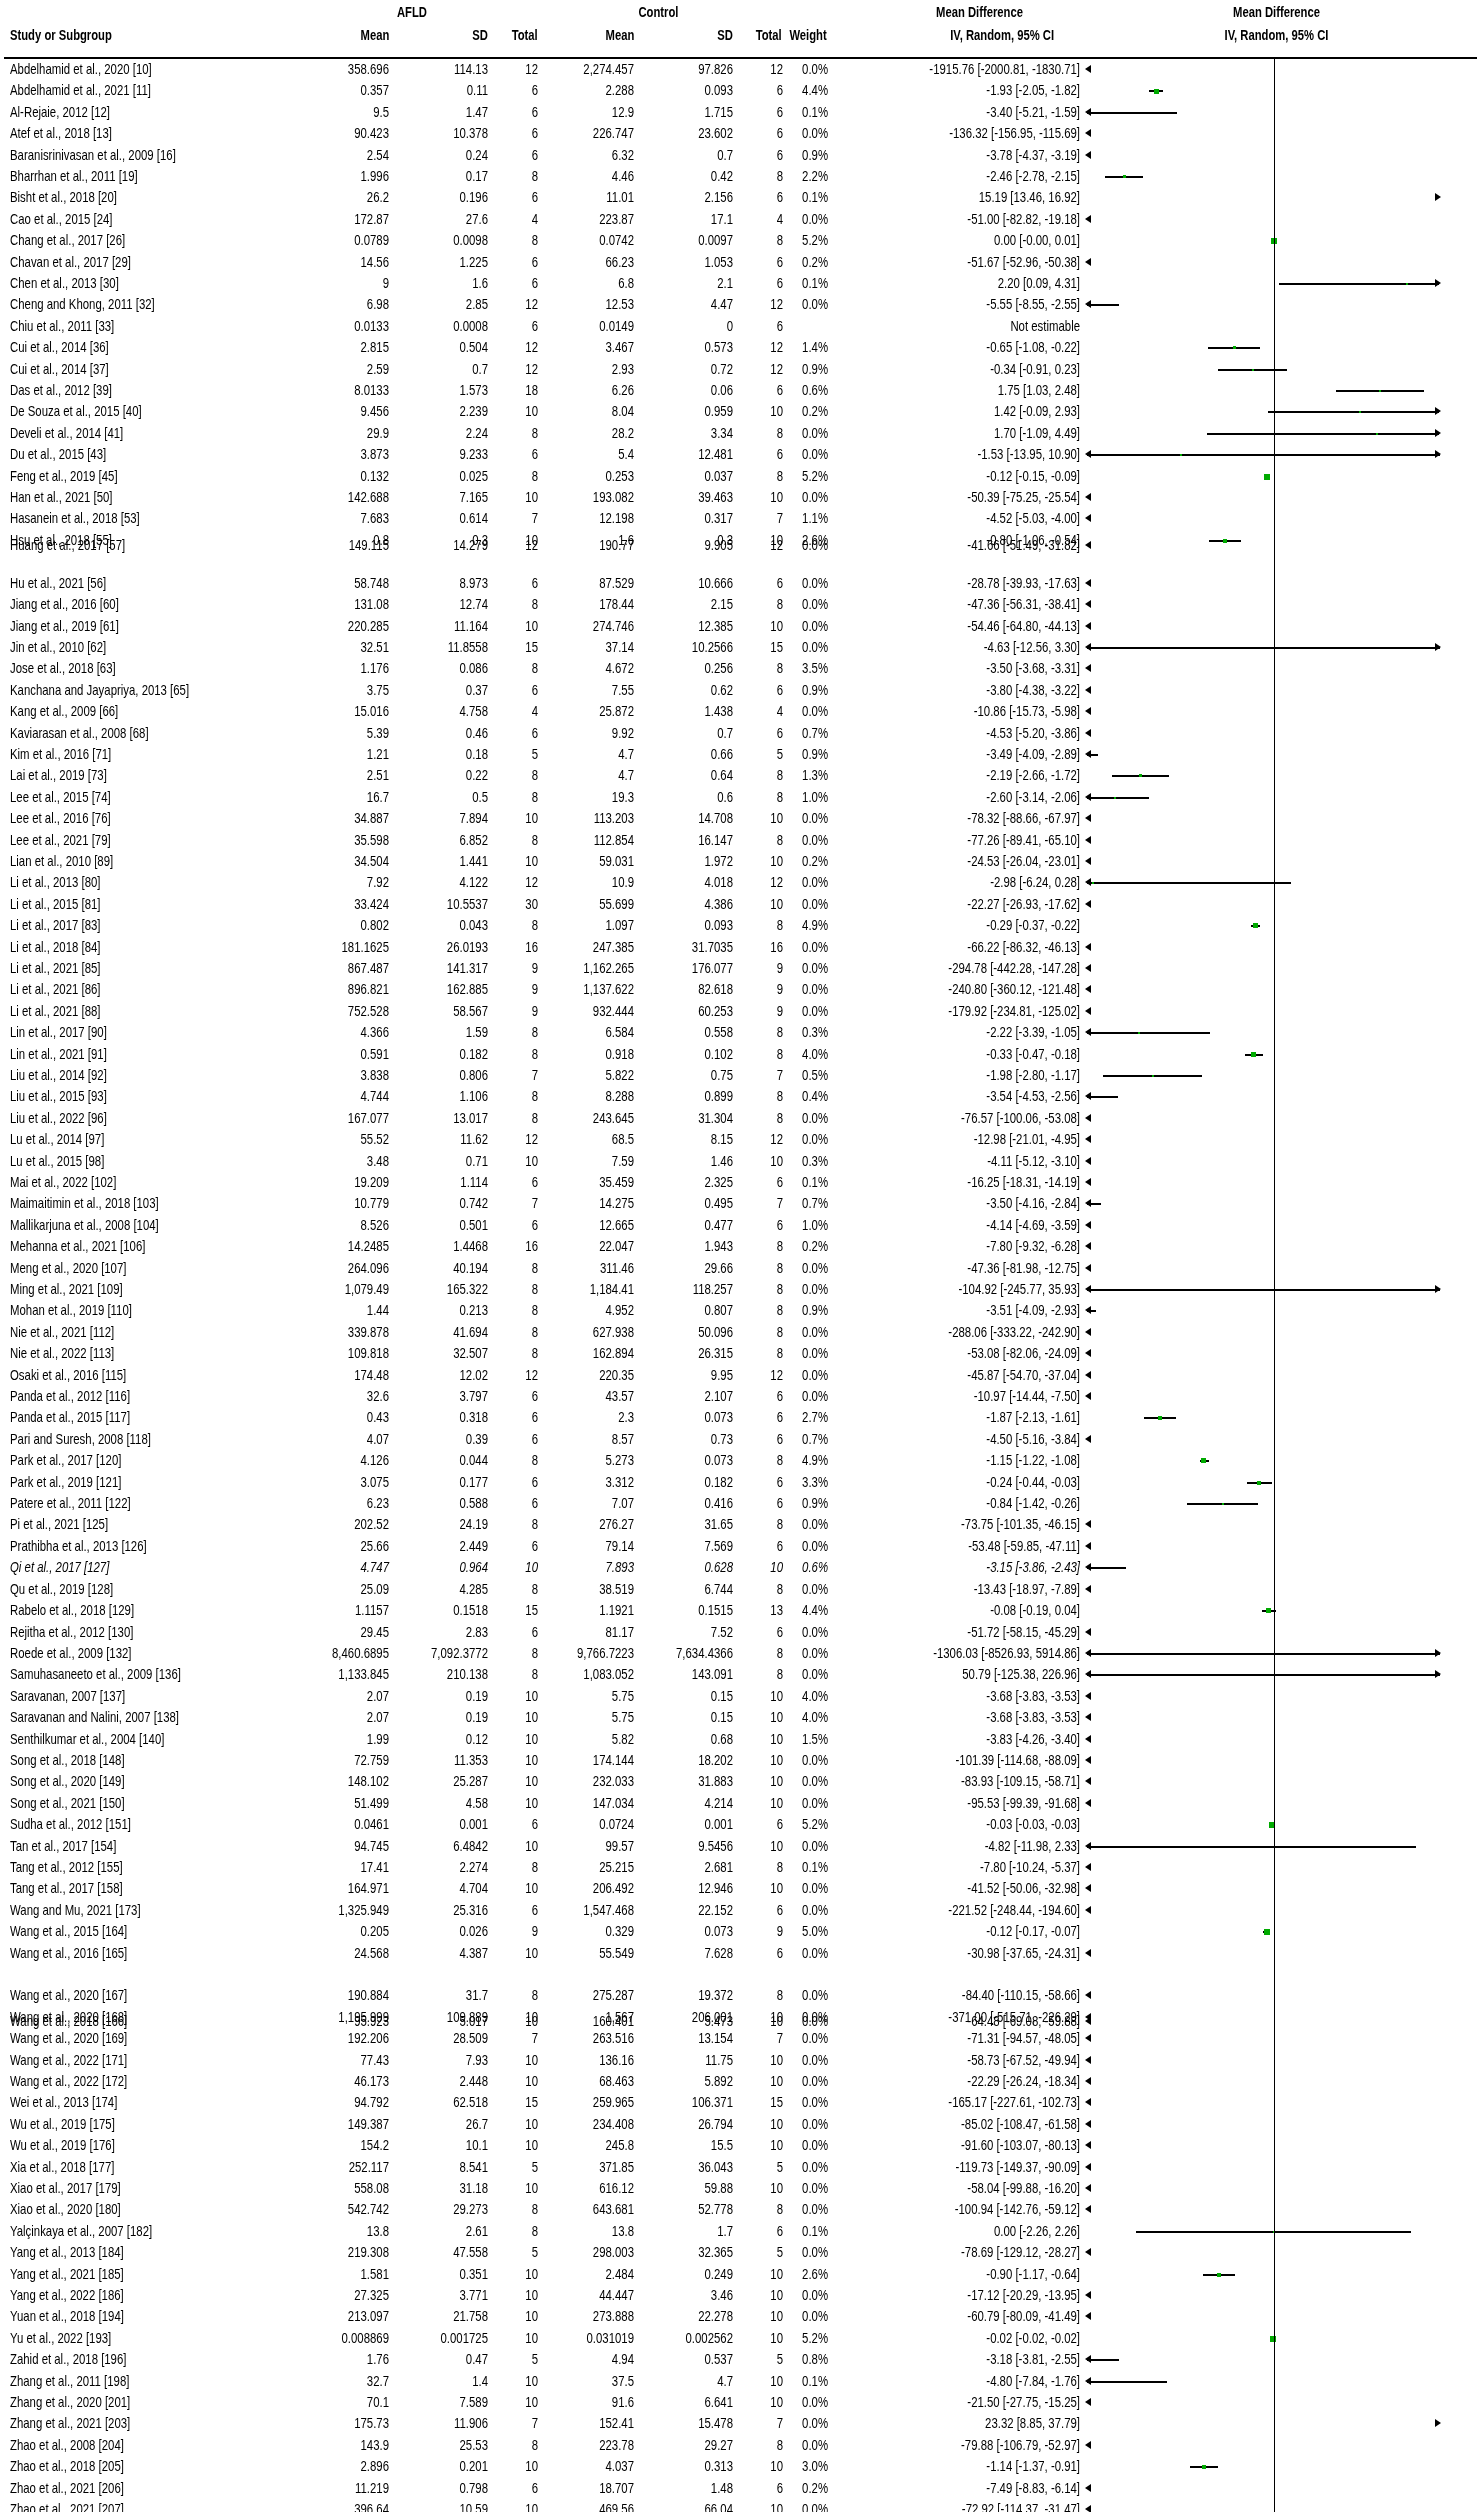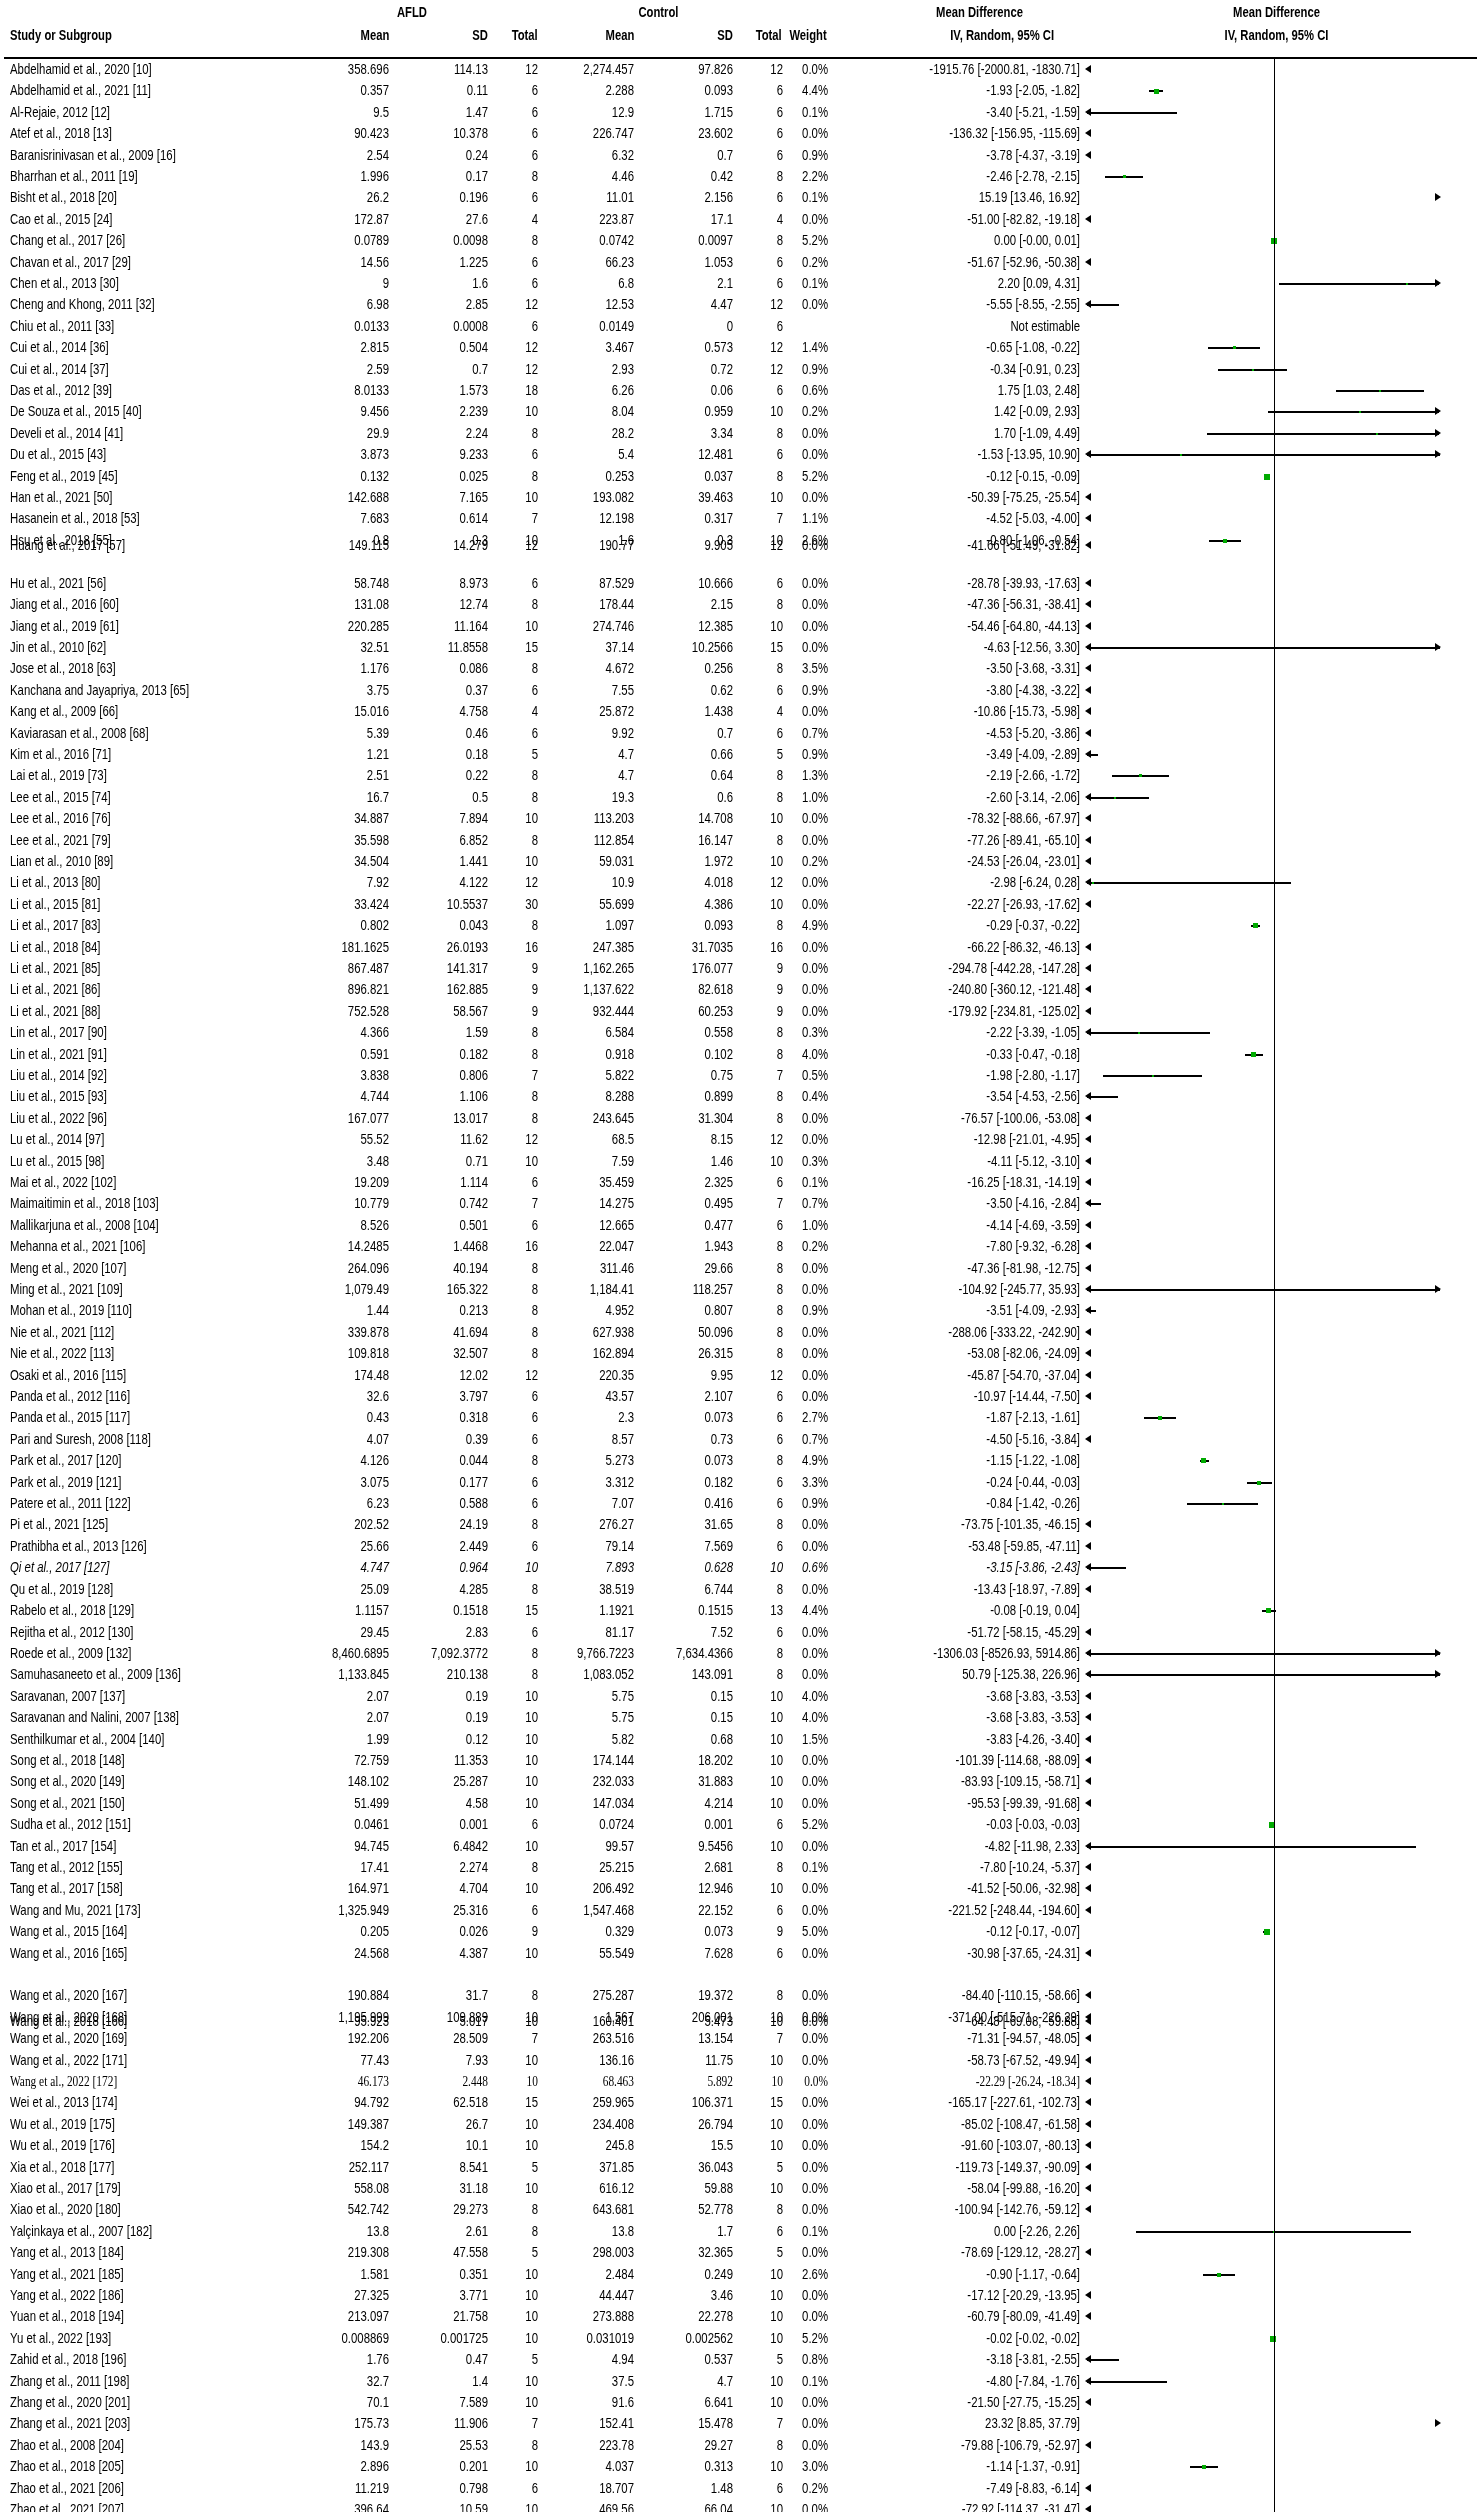--- a/index.html
+++ b/index.html
@@ -1210,21 +1210,21 @@
       <span class="cell r" style="left: 301px; width: 88px; transform: scaleX(0.78); transform-origin: right top;">77.43</span>
       <span class="cell r" style="left: 402px; width: 86px; transform: scaleX(0.78); transform-origin: right top;">7.93</span>
       <span class="cell r" style="left: 502px; width: 36px; transform: scaleX(0.78); transform-origin: right top;">10</span>
       <span class="cell r" style="left: 543px; width: 91px; transform: scaleX(0.78); transform-origin: right top;">136.16</span>
       <span class="cell r" style="left: 653px; width: 80px; transform: scaleX(0.78); transform-origin: right top;">11.75</span>
       <span class="cell r" style="left: 744px; width: 39px; transform: scaleX(0.78); transform-origin: right top;">10</span>
       <span class="cell r" style="left: 784px; width: 44px; transform: scaleX(0.78); transform-origin: right top;">0.0%</span>
       <span class="cell r" style="left: 854px; width: 226px; transform: scaleX(0.78); transform-origin: right top;">-58.73 [-67.52, -49.94]</span>
       <div class="arrL" style="left: 1085px; top: 6.2px;"></div>
     </div>
-    <div class="row" style="top: 2012px; font-family: Liberation Serif, serif;">
+    <div class="row" style="top: 2012px;">
       <span class="cell l" style="left: 10px; width: 301px; transform: scaleX(0.78); transform-origin: left top;">Wang et al., 2022 [172]</span>
       <span class="cell r" style="left: 301px; width: 88px; transform: scaleX(0.78); transform-origin: right top;">46.173</span>
       <span class="cell r" style="left: 402px; width: 86px; transform: scaleX(0.78); transform-origin: right top;">2.448</span>
       <span class="cell r" style="left: 502px; width: 36px; transform: scaleX(0.78); transform-origin: right top;">10</span>
       <span class="cell r" style="left: 543px; width: 91px; transform: scaleX(0.78); transform-origin: right top;">68.463</span>
       <span class="cell r" style="left: 653px; width: 80px; transform: scaleX(0.78); transform-origin: right top;">5.892</span>
       <span class="cell r" style="left: 744px; width: 39px; transform: scaleX(0.78); transform-origin: right top;">10</span>
       <span class="cell r" style="left: 784px; width: 44px; transform: scaleX(0.78); transform-origin: right top;">0.0%</span>
       <span class="cell r" style="left: 854px; width: 226px; transform: scaleX(0.78); transform-origin: right top;">-22.29 [-26.24, -18.34]</span>
       <div class="arrL" style="left: 1085px; top: 6.2px;"></div>

